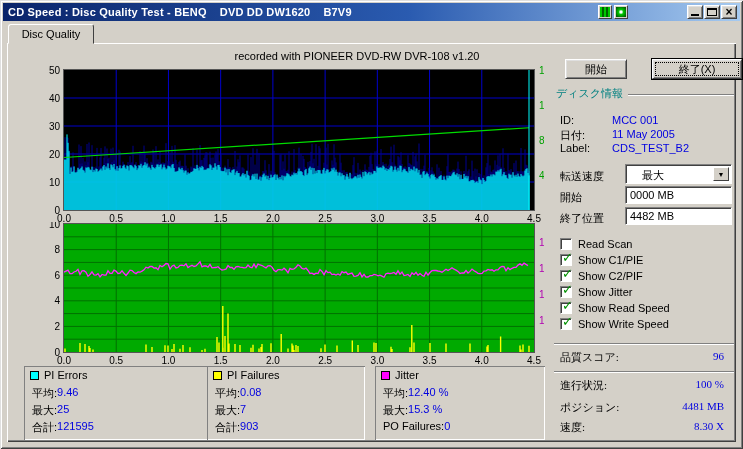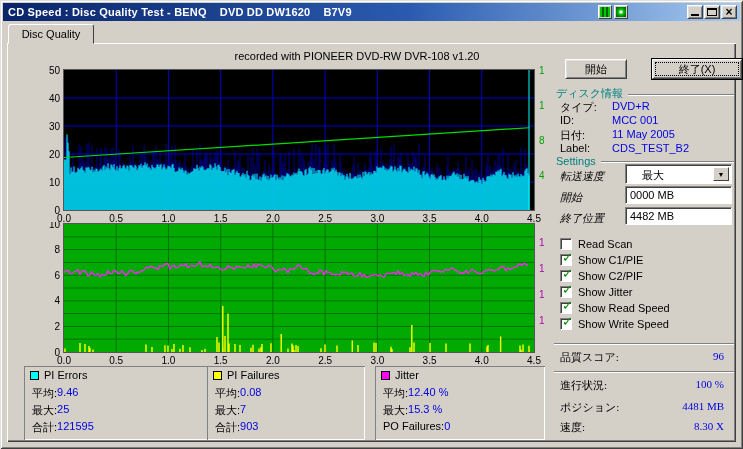--- a/index.html
+++ b/index.html
@@ -91,21 +91,21 @@
     outline: 1px dotted #000; outline-offset: -4px;
   }
 
   .sect-hdr { left: 4px; width: 178px; display: flex; align-items: center; color: #008080; }
   .sect-line { flex: 1; height: 2px; border-top: 1px solid #808080; border-bottom: 1px solid #ffffff; margin-left: 5px; margin-top: 2px; }
 
   .inforow { left: 8px; width: 170px; height: 13px; }
   .inforow .lbl { position: absolute; left: 0; }
   .inforow .val { position: absolute; left: 52px; color: #0000e0; }
 
-  .ctl-label { left: 8px; color: #000; font-style: italic; }
+  .ctl-label { left: 8px; color: #000; }
   .combo {
     left: 73px; width: 107px; height: 20px; background: #ffffff;
     border: 1px solid; border-color: #808080 #ffffff #ffffff #808080;
     box-shadow: inset 1px 1px #404040;
   }
   .combo-val { position: absolute; left: 8px; top: 3px; margin-left: 8px; }
   .combo-btn {
     position: absolute; right: 2px; top: 2px; bottom: 2px; width: 16px;
     background: #d4d0c8;
     border: 1px solid; border-color: #ffffff #404040 #404040 #ffffff;
@@ -310,41 +310,33 @@
   <div class="rpanel">
 
     <div class="btn3d" style="left:13px;top:17px;width:62px;height:20px">開始</div>
     <div class="btn3d btn-default" style="left:100px;top:17px;width:90px;height:20px">終了(X)</div>
 
     <div class="sect-hdr" style="top:44px">
       <span>ディスク情報</span>
       <span class="sect-line"></span>
     </div>
 
-    <div class="inforow" style="top:58px">
-      <span class="lbl">タイプ:</span>
-      <span class="val">DVD+R</span>
-    </div>
     <div class="inforow" style="top:72px">
       <span class="lbl">ID:</span>
       <span class="val">MCC 001</span>
     </div>
     <div class="inforow" style="top:86px">
       <span class="lbl">日付:</span>
       <span class="val">11 May 2005</span>
     </div>
     <div class="inforow" style="top:100px">
       <span class="lbl">Label:</span>
       <span class="val">CDS_TEST_B2</span>
     </div>
 
-    <div class="sect-hdr" style="top:113px">
-      <span>Settings</span>
-      <span class="sect-line"></span>
-    </div>
 
     <span class="ctl-label" style="top:127px">転送速度</span>
     <div class="combo" style="top:122px">
       <span class="combo-val">最大</span>
       <span class="combo-btn">
         <span class="arrow">▼</span>
       </span>
     </div>
 
     <span class="ctl-label" style="top:148px">開始</span>

